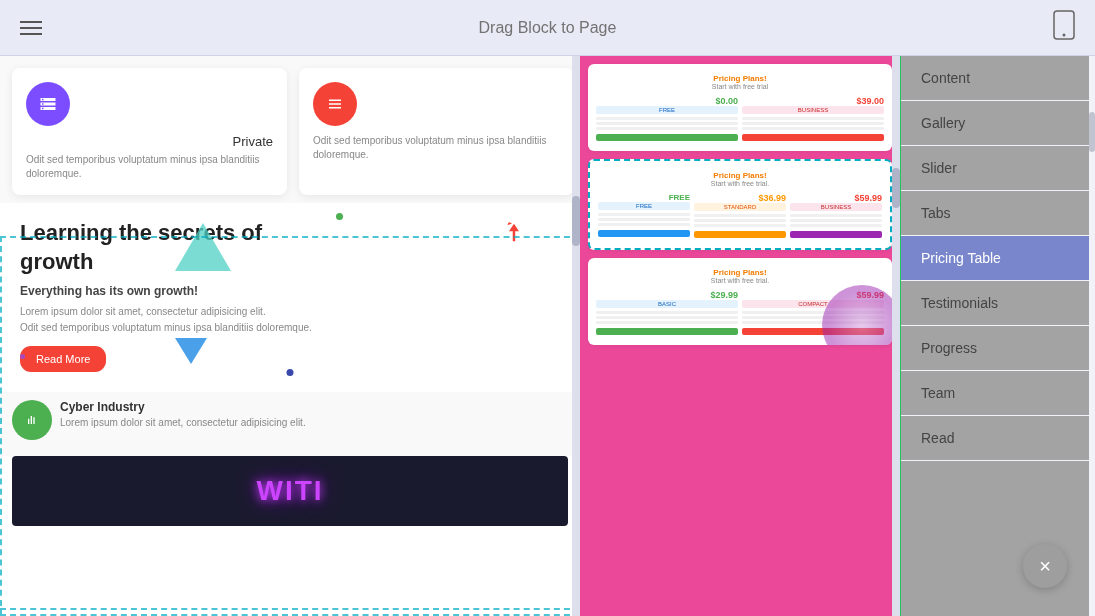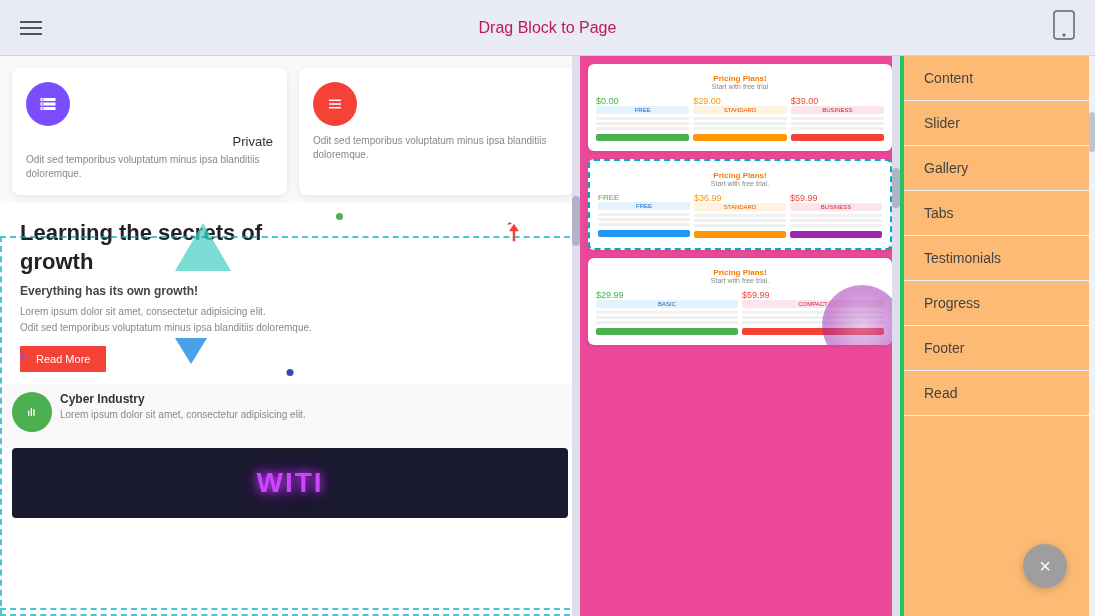--- a/index.html
+++ b/index.html
@@ -19,21 +19,21 @@
     .hamburger-icon {
       display: flex; flex-direction: column; gap: 4px; cursor: pointer;
     }
     .hamburger-icon span {
       display: block; width: 22px; height: 2px; background: #555;
     }
     .top-bar-title {
       flex: 1;
       text-align: center;
       font-size: 16px;
-      color: #be185d;
+      color: #737373;
       font-weight: 500;
     }
     .device-icon {
       font-size: 20px; color: #666;
     }
 
     
     .main-content {
       flex: 1;
       display: flex;
@@ -71,22 +71,22 @@
       padding: 8px 18px;
       border-radius: 4px;
       font-size: 11px;
       margin-top: 12px;
       cursor: pointer;
     }
 
     
     .right-panel {
       width: 195px;
-      background: #fdba74;
-      border-left: 4px solid #22c55e;
+      background: #a3a3a3;
+      border-left: 1px solid #22c55e;
       display: flex;
       flex-direction: column;
       overflow: hidden;
       position: relative;
     }
     .right-panel-scroll {
       flex: 1;
       overflow-y: auto;
       scrollbar-width: none;
     }
@@ -156,21 +156,21 @@
       border-radius: 6px;
       margin-bottom: 8px;
       padding: 10px 8px;
       box-shadow: 0 1px 4px rgba(0,0,0,0.08);
       overflow: hidden;
     }
     .pc-title { font-size: 8px; font-weight: bold; color: #f57c00; text-align: center; }
     .pc-sub { font-size: 7px; color: #888; text-align: center; margin-bottom: 6px; }
     .pc-cols { display: flex; gap: 4px; }
     .pc-col { flex: 1; }
-    .pc-price { font-size: 9px; font-weight: normal; text-align: left; }
+    .pc-price { font-size: 9px; font-weight: bold; text-align: right; }
     .pc-badge { font-size: 6px; text-align: center; padding: 1px 2px; border-radius: 2px; margin-bottom: 3px; }
     .pc-line { height: 3px; background: #f0f0f0; border-radius: 1px; margin-bottom: 2px; }
     .pc-btn { height: 7px; border-radius: 2px; margin-top: 4px; }
     .green-text { color: #4caf50; }
     .orange-text { color: #ff9800; }
     .red-text { color: #f44336; }
     .blue-badge { background: #e3f2fd; color: #1565c0; }
     .orange-badge { background: #fff3e0; color: #e65100; }
     .green-btn { background: #4caf50; }
     .blue-btn { background: #2196f3; }
@@ -238,34 +238,34 @@
             <div style="position:absolute; top:20px; left:175px; width:0; height:0; border-left:28px solid transparent; border-right:28px solid transparent; border-bottom:48px solid #4dd0c4; opacity:0.75;"></div>
             
             <div style="position:absolute; top:10px; left:58%; width:7px; height:7px; background:#4caf50; border-radius:50%;"></div>
 
             <div class="hero-title" style="font-size:22px; font-weight:800; color:#222; line-height:1.3; margin-bottom:8px; max-width:55%;">Learning the secrets of growth</div>
             <div class="hero-subtitle" style="font-size:12px; color:#444; margin-bottom:6px; font-weight:600;">Everything has its own growth!</div>
             <div style="font-size:10px; color:#888; line-height:1.6; max-width:58%;">
               Lorem ipsum dolor sit amet, consectetur adipisicing elit.<br>
               Odit sed temporibus voluptatum minus ipsa blanditiis doloremque.
             </div>
-            <div class="read-more-btn" style="background:#f44336; color:#fff; display:inline-block; padding:7px 16px; border-radius:1px; font-size:11px; margin-top:10px; cursor:pointer;">Read More</div>
+            <div class="read-more-btn" style="background:#f44336; color:#fff; display:inline-block; padding:7px 16px; border-radius:11px; font-size:11px; margin-top:10px; cursor:pointer;">Read More</div>
 
             
             <div style="position:absolute; bottom:20px; left:175px; width:0; height:0; border-left:16px solid transparent; border-right:16px solid transparent; border-top:26px solid #1e88e5; opacity:0.8;"></div>
             
             <div style="position:absolute; bottom:25px; left:20px; width:5px; height:5px; background:#ab47bc; border-radius:50%;"></div>
             
             <div style="position:absolute; bottom:8px; left:50%; width:7px; height:7px; background:#3949ab; border-radius:50%; transform:translateX(-50%);"></div>
           </div>
 
           <div style="position:absolute; bottom:0; left:0; right:0; height:8px; border-top: 2px dashed #00acc1; opacity:0.7;"></div>
           <div style="position:absolute; top:180px; left:0; bottom:0; right:0; border: 2px dashed #00acc1; opacity:0.7; pointer-events:none;"></div>
 
-          <div style="padding:8px 12px; background:#f9f9f9;">
+          <div style="padding:8px 12px; background:#f9f9f9;margin-top:8px;">
             <div style="display:flex; gap:8px; align-items:flex-start;">
               <div class="card-icon" style="background:#4caf50; width:40px; height:40px; min-width:40px; border-radius:50%; display:flex; align-items:center; justify-content:center;">
                 <svg width="16" height="16" viewBox="0 0 24 24" fill="white">
                     <path d="M6 10h2v8H6zm4-4h2v12h-2zm4 2h2v10h-2z"></path>
                   </svg>
               </div>
               <div>
                 <div style="font-size:12px; font-weight:bold; color:#333;">Cyber Industry</div>
                 <div style="font-size:10px; color:#888; margin-top:3px;">Lorem ipsum dolor sit amet, consectetur adipisicing elit.</div>
               </div>
@@ -289,28 +289,20 @@
           <div class="pc-title">Pricing Plans!</div>
           <div class="pc-sub">Start with free trial</div>
           <div class="pc-cols">
             <div class="pc-col">
               <div class="pc-price green-text">$0.00</div>
               <div class="pc-badge blue-badge">FREE</div>
               <div class="pc-line"></div>
               <div class="pc-line"></div>
               <div class="pc-line"></div>
               <div class="pc-btn green-btn"></div>
-            </div>
-            <div class="pc-col">
-              <div class="pc-price orange-text">$29.00</div>
-              <div class="pc-badge orange-badge">STANDARD</div>
-              <div class="pc-line"></div>
-              <div class="pc-line"></div>
-              <div class="pc-line"></div>
-              <div class="pc-btn orange-btn"></div>
             </div>
             <div class="pc-col">
               <div class="pc-price red-text">$39.00</div>
               <div class="pc-badge" style="background:#fce4ec; color:#c62828;">BUSINESS</div>
               <div class="pc-line"></div>
               <div class="pc-line"></div>
               <div class="pc-line"></div>
               <div class="pc-btn red-btn"></div>
             </div>
           </div>
@@ -381,36 +373,39 @@
 
     </div>
   </div>
 
   <div class="right-panel">
     <div class="right-panel-scroll">
       <div class="panel-item">
         <span>Content</span>
       </div>
       <div class="panel-item">
+        <span>Gallery</span>
+      </div>
+      <div class="panel-item">
         <span>Slider</span>
       </div>
       <div class="panel-item">
-        <span>Gallery</span>
-      </div>
-      <div class="panel-item">
         <span>Tabs</span>
       </div>
+      <div class="panel-item active">
+        <span>Pricing Table</span>
+      </div>
       <div class="panel-item">
         <span>Testimonials</span>
       </div>
       <div class="panel-item">
         <span>Progress</span>
       </div>
       <div class="panel-item">
-        <span>Footer</span>
+        <span>Team</span>
       </div>
       <div class="panel-item">
         <span>Read</span>
       </div>
     </div>
 
     <div class="panel-scrollbar">
       <div class="panel-scrollbar-thumb"></div>
     </div>
   </div>

